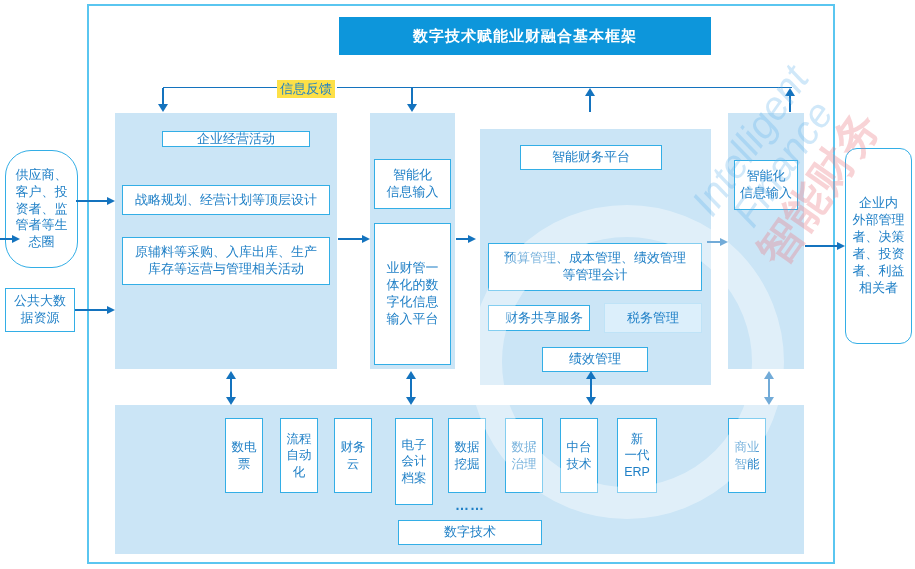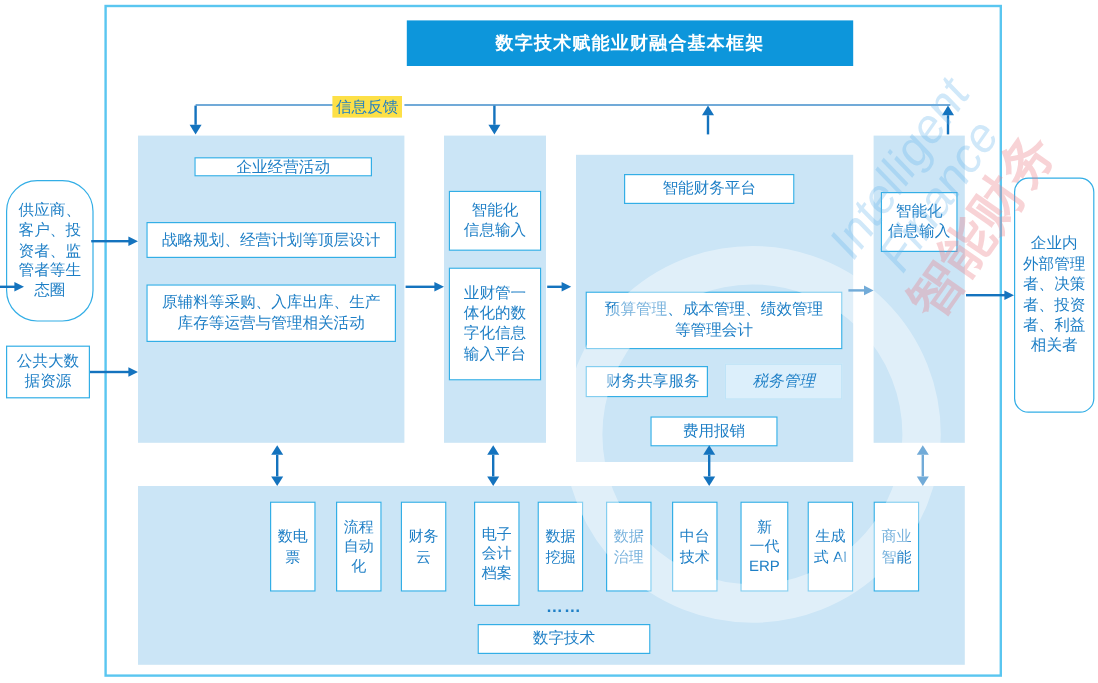--- a/index.html
+++ b/index.html
@@ -83,33 +83,33 @@
   <div class="panel" style="left:115px;top:113px;width:222px;height:256px;">
     <div class="wbox" style="left:47px;top:18px;width:148px;height:16px;">企业经营活动</div>
     <div class="wbox" style="left:7px;top:72px;width:208px;height:30px;">战略规划、经营计划等顶层设计</div>
     <div class="wbox" style="left:7px;top:124px;width:208px;height:48px;">原辅料等采购、入库出库、生产
 库存等运营与管理相关活动</div>
   </div>
 
   <div class="panel" style="left:370px;top:113px;width:85px;height:256px;">
     <div class="wbox" style="left:4px;top:46px;width:77px;height:50px;">智能化
 信息输入</div>
-    <div class="wbox" style="left:4px;top:110px;width:77px;height:94px;">业财管一
+    <div class="wbox" style="left:4px;top:110px;width:77px;height:142px;">业财管一
 体化的数
 字化信息
 输入平台</div>
   </div>
 
   <div class="panel" style="left:480px;top:113px;width:231px;height:256px;margin-top:16px;">
     <div class="wbox" style="left:40px;top:16px;width:142px;height:25px;">智能财务平台</div>
     <div class="wbox" style="left:8px;top:114px;width:214px;height:48px;">预算管理、成本管理、绩效管理
 等管理会计</div>
     <div class="wbox" style="left:8px;top:176px;width:102px;height:26px;padding-left:12px;">财务共享服务</div>
-    <div class="wbox taxbox" style="left:124px;top:174px;width:98px;height:30px;font-style:italic;">税务管理</div>
-    <div class="wbox" style="left:62px;top:218px;width:106px;height:25px;">费用报销</div>
+    <div class="wbox taxbox" style="left:124px;top:174px;width:98px;height:30px;">税务管理</div>
+    <div class="wbox" style="left:62px;top:218px;width:106px;height:25px;">绩效管理</div>
   </div>
 
   <div class="panel" style="left:728px;top:113px;width:76px;height:256px;">
     <div class="wbox" style="left:6px;top:47px;width:64px;height:50px;">智能化
 信息输入</div>
   </div>
 
   <div class="wbox roundbox" style="left:845px;top:148px;width:67px;height:196px;border-radius:12px;">企业内
 外部管理
 者、决策
@@ -141,22 +141,20 @@
 档案</div>
     <div class="wbox tech" style="left:333px;top:13px;width:38px;height:75px;">数据
 挖掘</div>
     <div class="wbox tech" style="left:390px;top:13px;width:38px;height:75px;">数据
 治理</div>
     <div class="wbox tech" style="left:445px;top:13px;width:38px;height:75px;">中台
 技术</div>
     <div class="wbox tech" style="left:502px;top:13px;width:40px;height:75px;">新
 一代
 ERP</div>
-    <div class="wbox tech" style="left:558px;top:13px;width:38px;height:75px;">生成
-式 AI</div>
     <div class="wbox tech" style="left:613px;top:13px;width:38px;height:75px;">商业
 智能</div>
     <div class="ellipsis" style="left:325px;top:92px;width:60px;text-align:center;">……</div>
     <div class="wbox" style="left:283px;top:115px;width:144px;height:25px;">数字技术</div>
   </div>
 
   <div class="wm-ring" style="left:470px;top:205px;width:250px;height:250px;"></div>
   <div class="wm-text" style="left:645px;top:25px;width:280px;height:280px;">
     <span class="wm-en">Intelligent</span>
     <span class="wm-en">Finance</span>

